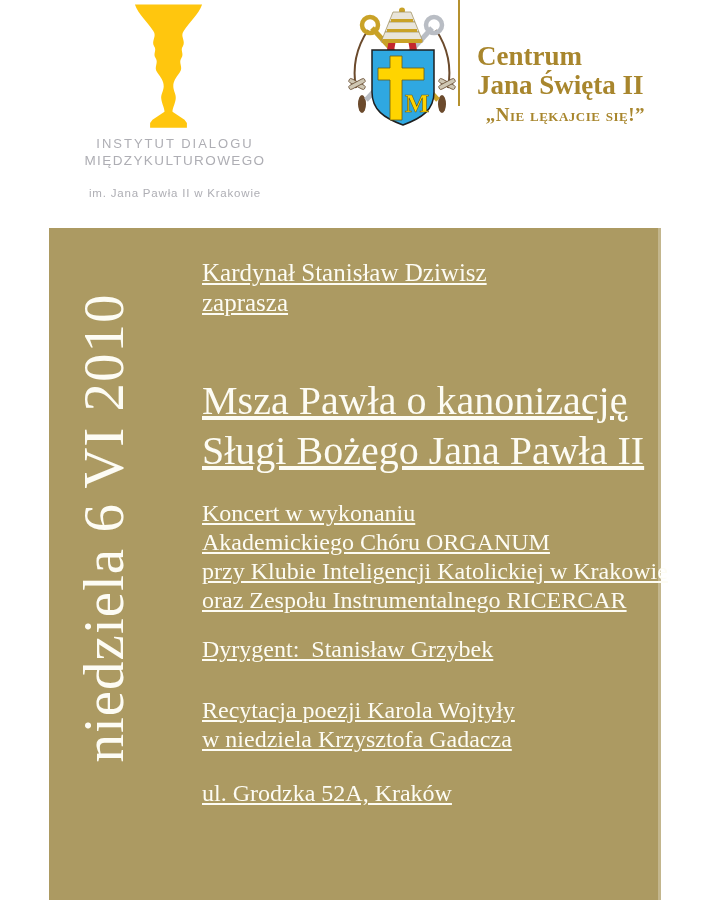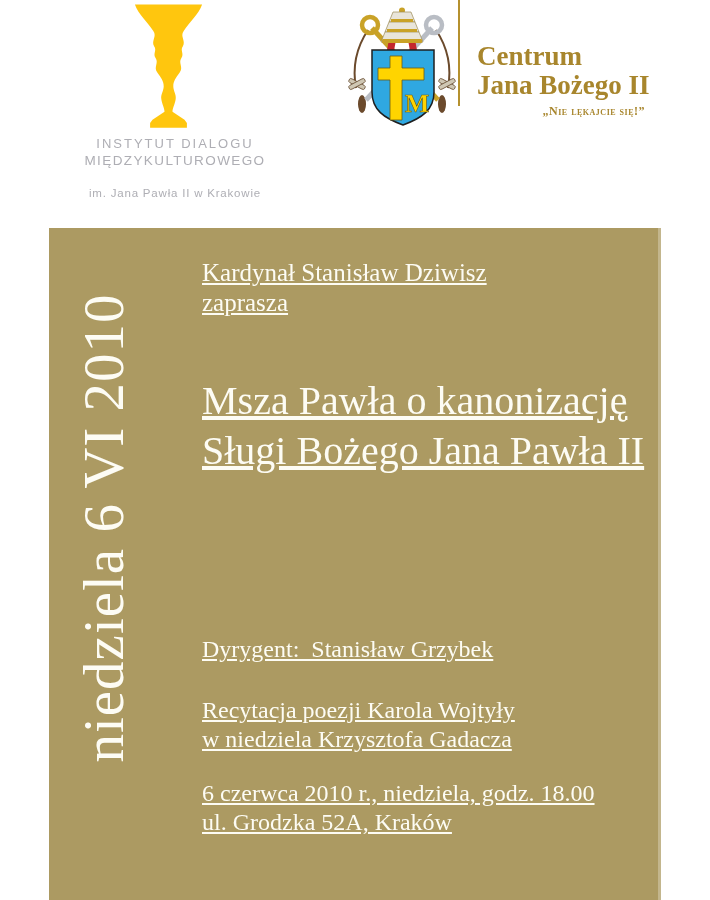--- a/index.html
+++ b/index.html
@@ -16,21 +16,21 @@
   .inst-l3-clip{height:10px;overflow:hidden;margin-top:18px;}
   .inst-l3{font-size:11.5px;letter-spacing:0.8px;white-space:nowrap;}
 
   .arms{position:absolute;left:346px;top:4px;}
   .divider{position:absolute;left:458px;top:0;width:2px;height:106px;
            background:var(--divider_gold,#b5912f);}
   .centrum{position:absolute;left:477px;top:42px;width:172px;
            color:var(--gold,#a8862d);font-weight:bold;}
   .centrum-l1{font-size:27px;line-height:28px;}
   .centrum-l2{font-size:27px;line-height:31px;white-space:nowrap;}
-  .centrum-motto{font-size:12px;font-variant:small-caps;letter-spacing:0.5px;
+  .centrum-motto{font-size:19px;font-variant:small-caps;letter-spacing:0.5px;
                  text-align:right;padding-right:4px;margin-top:3px;white-space:nowrap;}
 
   
   .panel{position:absolute;left:49px;top:228px;width:612px;height:672px;
          background:var(--tan,#ac9a62);color:var(--white_text,#fdfcf4);
          border-right:3px solid rgba(255,255,255,0.28);box-sizing:border-box;}
   .vertical-date{position:absolute;left:24px;top:558px;width:516px;height:62px;
                  transform:rotate(-90deg);transform-origin:0 0;
                  font-size:57px;line-height:62px;letter-spacing:1px;
                  text-align:center;white-space:nowrap;}
@@ -108,45 +108,50 @@
       <path d="M 44,52 h 12 v 12 h 22 v 12 h -22 v 40 h -12 v -40 h -12 v -12 h 12 Z" style="fill:var(--heraldic_yellow,#ffd400)" stroke="#6b5b13" stroke-width="0.8"></path>
 
       <text x="71" y="108" font-size="26" font-weight="bold" text-anchor="middle" font-family="serif" style="fill:var(--heraldic_yellow,#ffd400)" stroke="#6b5b13" stroke-width="0.6">M</text>
     </svg>
   </div>
 
   <div class="divider"></div>
 
   <div class="centrum">
     <div class="centrum-l1">Centrum</div>
-    <div class="centrum-l2">Jana Bożego II</div>
+    <div class="centrum-l2">Jana Święta II</div>
     <div class="centrum-motto">„Nie lękajcie się!”</div>
   </div>
 
   <div class="panel">
 
     <div class="vertical-date">niedziela 6 VI 2010</div>
 
     <div class="blk invitation">
       <div>Kardynał Stanisław Dziwisz</div>
       <div>zaprasza</div>
     </div>
 
     <div class="blk title">
       <div>Msza Pawła o kanonizację</div>
       <div>Sługi Bożego Jana Pawła II</div>
     </div>
 
+    <div class="blk concert">
+      <div>Koncert w wykonaniu</div>
+      <div>Akademickiego Chóru ORGANUM</div>
+      <div>przy Klubie Inteligencji Katolickiej w Krakowie</div>
+      <div>oraz Zespołu Instrumentalnego RICERCAR</div>
+    </div>
 
     <div class="blk conductor">Dyrygent:  Stanisław Grzybek</div>
 
     <div class="blk recitation">
       <div>Recytacja poezji Karola Wojtyły</div>
       <div>w niedziela Krzysztofa Gadacza</div>
     </div>
 
     <div class="blk details">
-      <div>6 czerwca 2010 r., niedziela, godz. 18.00</div>
       <div>ul. Grodzka 52A, Kraków</div>
     </div>
 
   </div>
 </div>
 
 </body></html>

